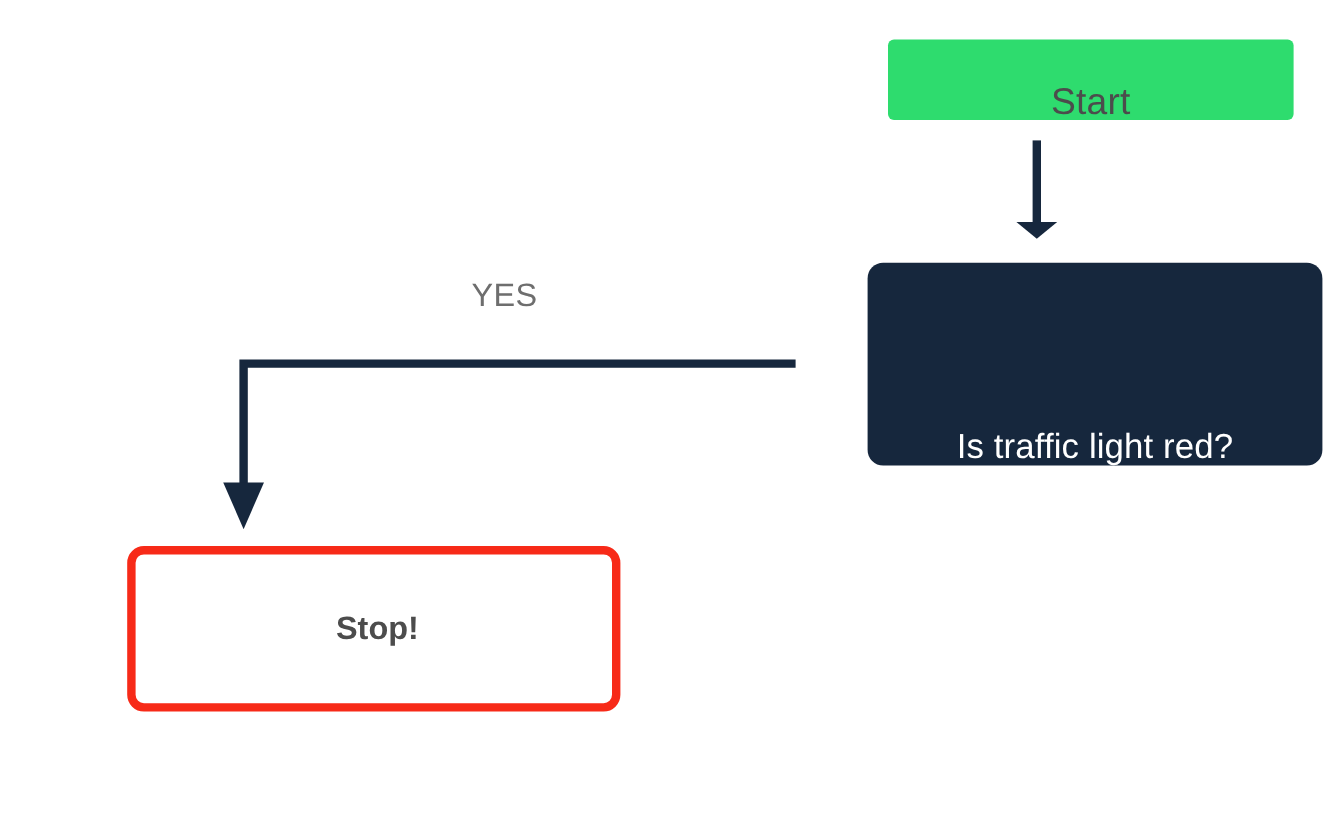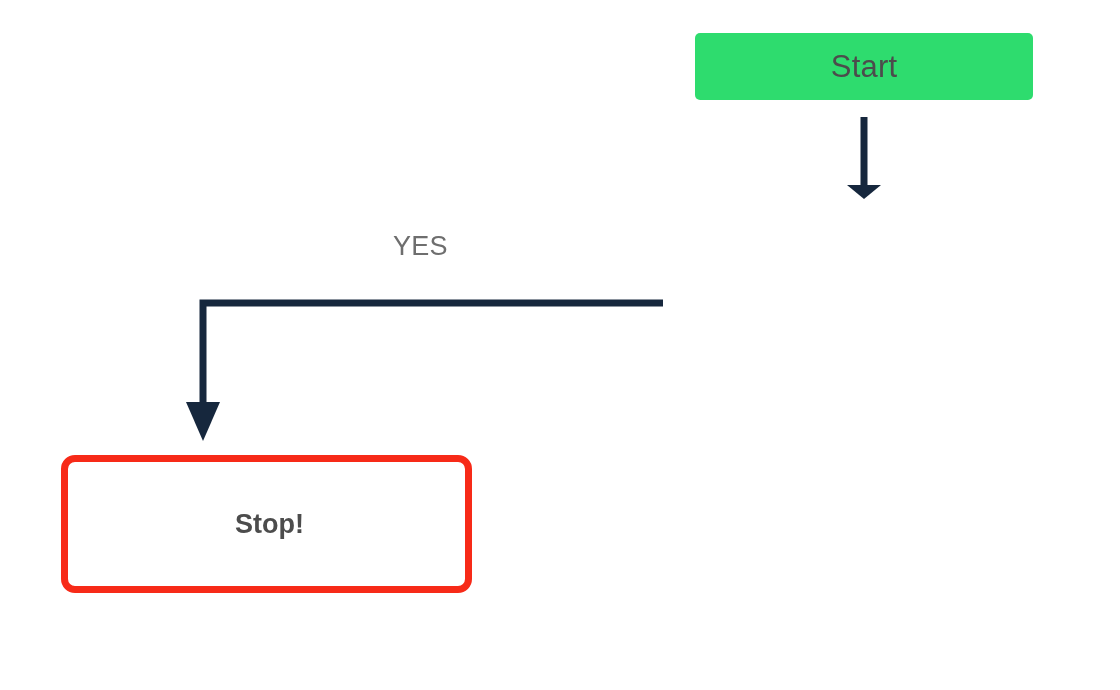--- a/index.html
+++ b/index.html
@@ -12,22 +12,23 @@
     width: 1120px;
     height: 690px;
     background: #ffffff;
     overflow: hidden;
     font-family: "Liberation Sans", sans-serif;
   }
   .node {
     position: absolute;
     box-sizing: border-box;
     display: flex;
-    align-items: center;
+    align-items: flex-end;
     justify-content: center;
+    margin-left: 45px;
   }
   
   #node-start {
     left: 695px;
     top: 33px;
     width: 338px;
     height: 67px;
     background: #2edc6e;
     border-radius: 5px;
   }
@@ -111,18 +112,21 @@
       <polygon points="186,402 220,402 203,441" fill="#16273d"></polygon>
     </g>
   </svg>
 
   <div id="edge-label-yes">YES</div>
 
   <div class="node" id="node-start">
     <span class="node-label">Start</span>
   </div>
 
+  <div class="node" id="node-decision">
+    <span class="node-label">Is traffic light red?</span>
+  </div>
 
   <div class="node" id="node-stop">
     <span class="node-label">Stop!</span>
   </div>
 
 </div>
 
 </body></html>

